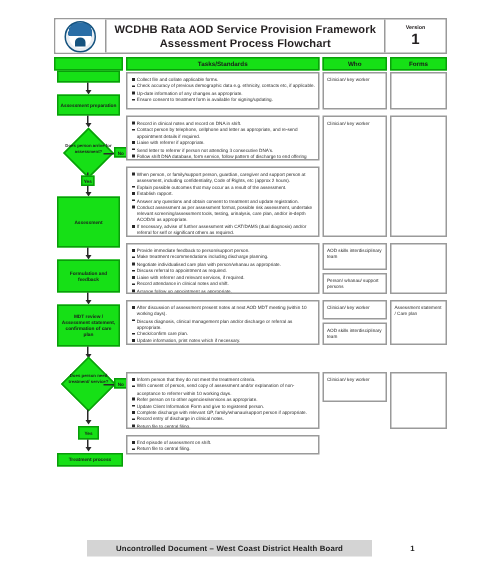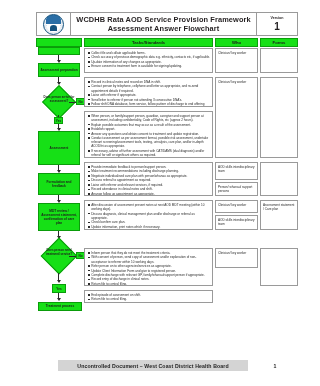--- a/index.html
+++ b/index.html
@@ -94,21 +94,21 @@
 <body>
 
 <div class="page">
 
   <div class="header">
     <div class="logo-cell">
       <div class="logo"></div>
     </div>
     <div class="title-cell">
       <div class="t">WCDHB Rata AOD Service Provision Framework</div>
-      <div class="t">Assessment Answer Flowchart</div>
+      <div class="t">Assessment Process Flowchart</div>
     </div>
     <div class="ver-cell">
       <div class="ver-lbl">Version</div>
       <div class="ver-num">1</div>
     </div>
   </div>
 
   <div class="colhead ch-flow">
     <span></span>
   </div>

